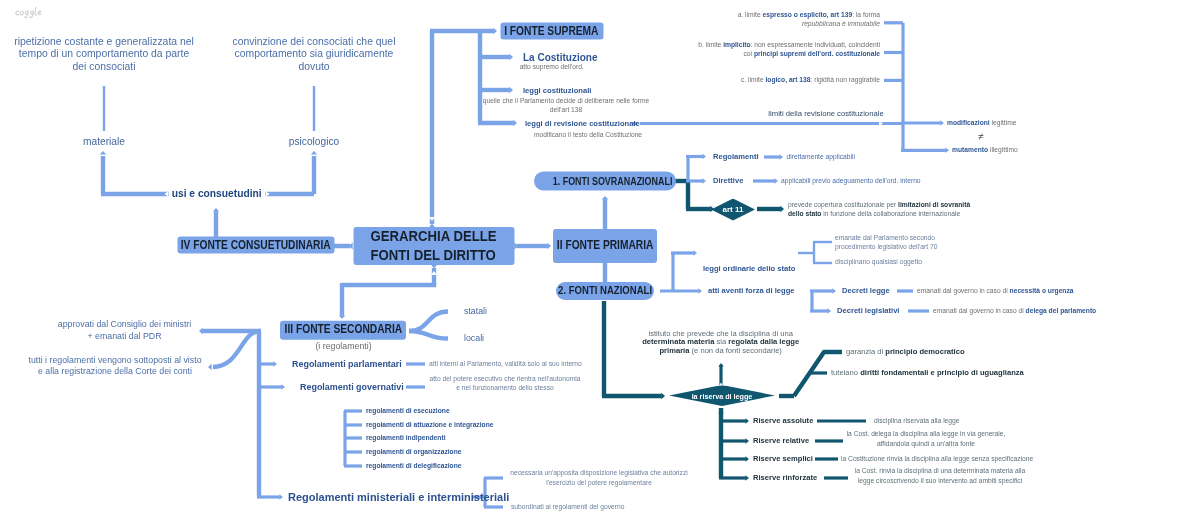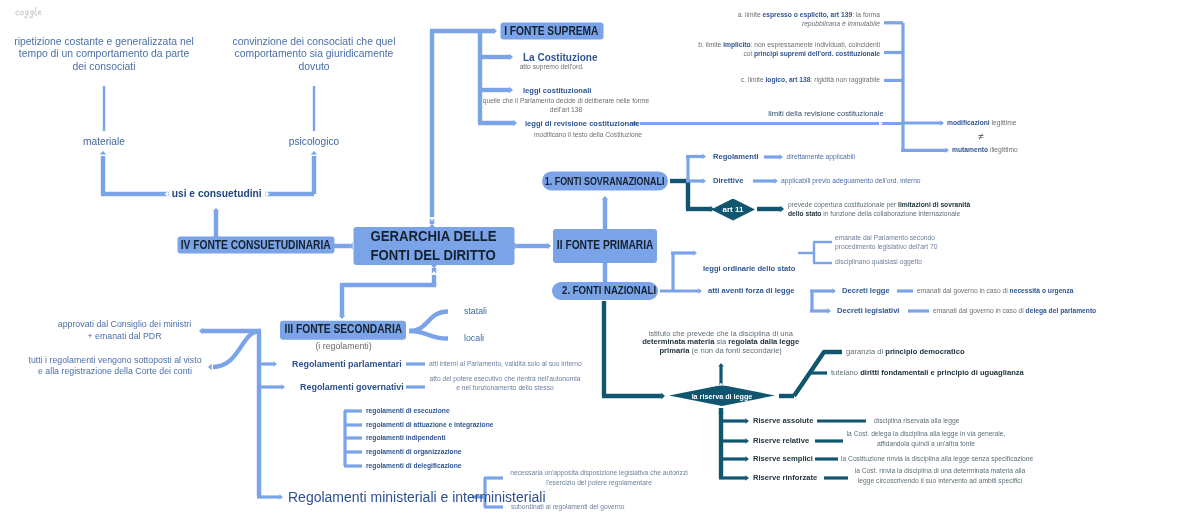--- a/index.html
+++ b/index.html
@@ -191,24 +191,24 @@
     </div>
 <div class="node" style="left:605px;top:245.5px;width:104px;height:34px;font-size:11.9px;">
       <span class="sx" style="transform:scaleX(0.86);">II FONTE PRIMARIA</span>
     </div>
 <div class="node" style="left:343px;top:330px;width:126px;height:18.5px;font-size:11.9px;">
       <span class="sx" style="transform:scaleX(0.86);">III FONTE SECONDARIA</span>
     </div>
 <div class="node" style="left:216.5px;top:245px;width:157px;height:17px;font-size:11.9px;margin-left:39px;">
       <span class="sx" style="transform:scaleX(0.86);">IV FONTE CONSUETUDINARIA</span>
     </div>
-<div class="node pill" style="left:604.5px;top:181px;width:126px;height:19px;font-size:10.4px;">
+<div class="node pill" style="left:604.5px;top:181px;width:126px;height:19px;font-size:10.4px;padding-left:16px;">
       <span class="sx" style="transform:scaleX(0.86);">1. FONTI SOVRANAZIONALI</span>
     </div>
-<div class="node pill" style="left:605px;top:291px;width:98px;height:18px;font-size:10.4px;padding-left:8px;">
+<div class="node pill" style="left:605px;top:291px;width:98px;height:18px;font-size:10.4px;">
       <span class="sx" style="transform:scaleX(0.92);">2. FONTI NAZIONALI</span>
     </div>
 <div class="lbl ac" style="left:343.5px;top:345.5px;font-size:8.8px;color:#6a6a6a;">(i regolamenti)</div>
 <div class="diamond" style="left:733px;top:209.5px;width:44px;height:22px;font-size:8px;">
       <span class="dshape"></span>
       <span class="dtxt">art 11</span>
     </div>
 <div class="diamond" style="left:722px;top:395.5px;width:106px;height:21px;font-size:7.2px;">
       <span class="dshape"></span>
       <span class="dtxt">la riserva di legge</span>
@@ -316,19 +316,19 @@
 <div class="lbl al" style="left:300px;top:387px;font-size:8.95px;color:#2c5190;font-weight:bold;">Regolamenti governativi</div>
 <div class="lbl ml mc" style="left:505px;top:383.5px;font-size:6.7px;color:#6b7f9c;line-height:1.45;">
       <span class="ln">atto del potere esecutivo che rientra nell'autonomia</span>
       <span class="ln">e nel funzionamento dello stesso</span>
     </div>
 <div class="lbl al" style="left:366px;top:411px;font-size:6.7px;color:#2f5693;font-weight:bold;">regolamenti di esecuzione</div>
 <div class="lbl al" style="left:366px;top:425px;font-size:6.7px;color:#2f5693;font-weight:bold;">regolamenti di attuazione e integrazione</div>
 <div class="lbl al" style="left:366px;top:438px;font-size:6.7px;color:#2f5693;font-weight:bold;">regolamenti indipendenti</div>
 <div class="lbl al" style="left:366px;top:452px;font-size:6.7px;color:#2f5693;font-weight:bold;">regolamenti di organizzazione</div>
 <div class="lbl al" style="left:366px;top:466px;font-size:6.7px;color:#2f5693;font-weight:bold;">regolamenti di delegificazione</div>
-<div class="lbl al" style="left:288px;top:497px;font-size:14px;color:#2c5190;font-weight:normal;">Regolamenti ministeriali e interministeriali</div>
+<div class="lbl al" style="left:288px;top:497px;font-size:11px;color:#2c5190;font-weight:bold;">Regolamenti ministeriali e interministeriali</div>
 <div class="lbl ml mc" style="left:599px;top:478px;font-size:6.7px;color:#6b7f9c;line-height:1.45;">
       <span class="ln">necessaria un'apposita disposizione legislativa che autorizzi</span>
       <span class="ln">l'esercizio del potere regolamentare</span>
     </div>
 <div class="lbl al" style="left:511px;top:507px;font-size:6.7px;color:#6b7f9c;">subordinati ai regolamenti del governo</div>
 </div>
 
 </body></html>

